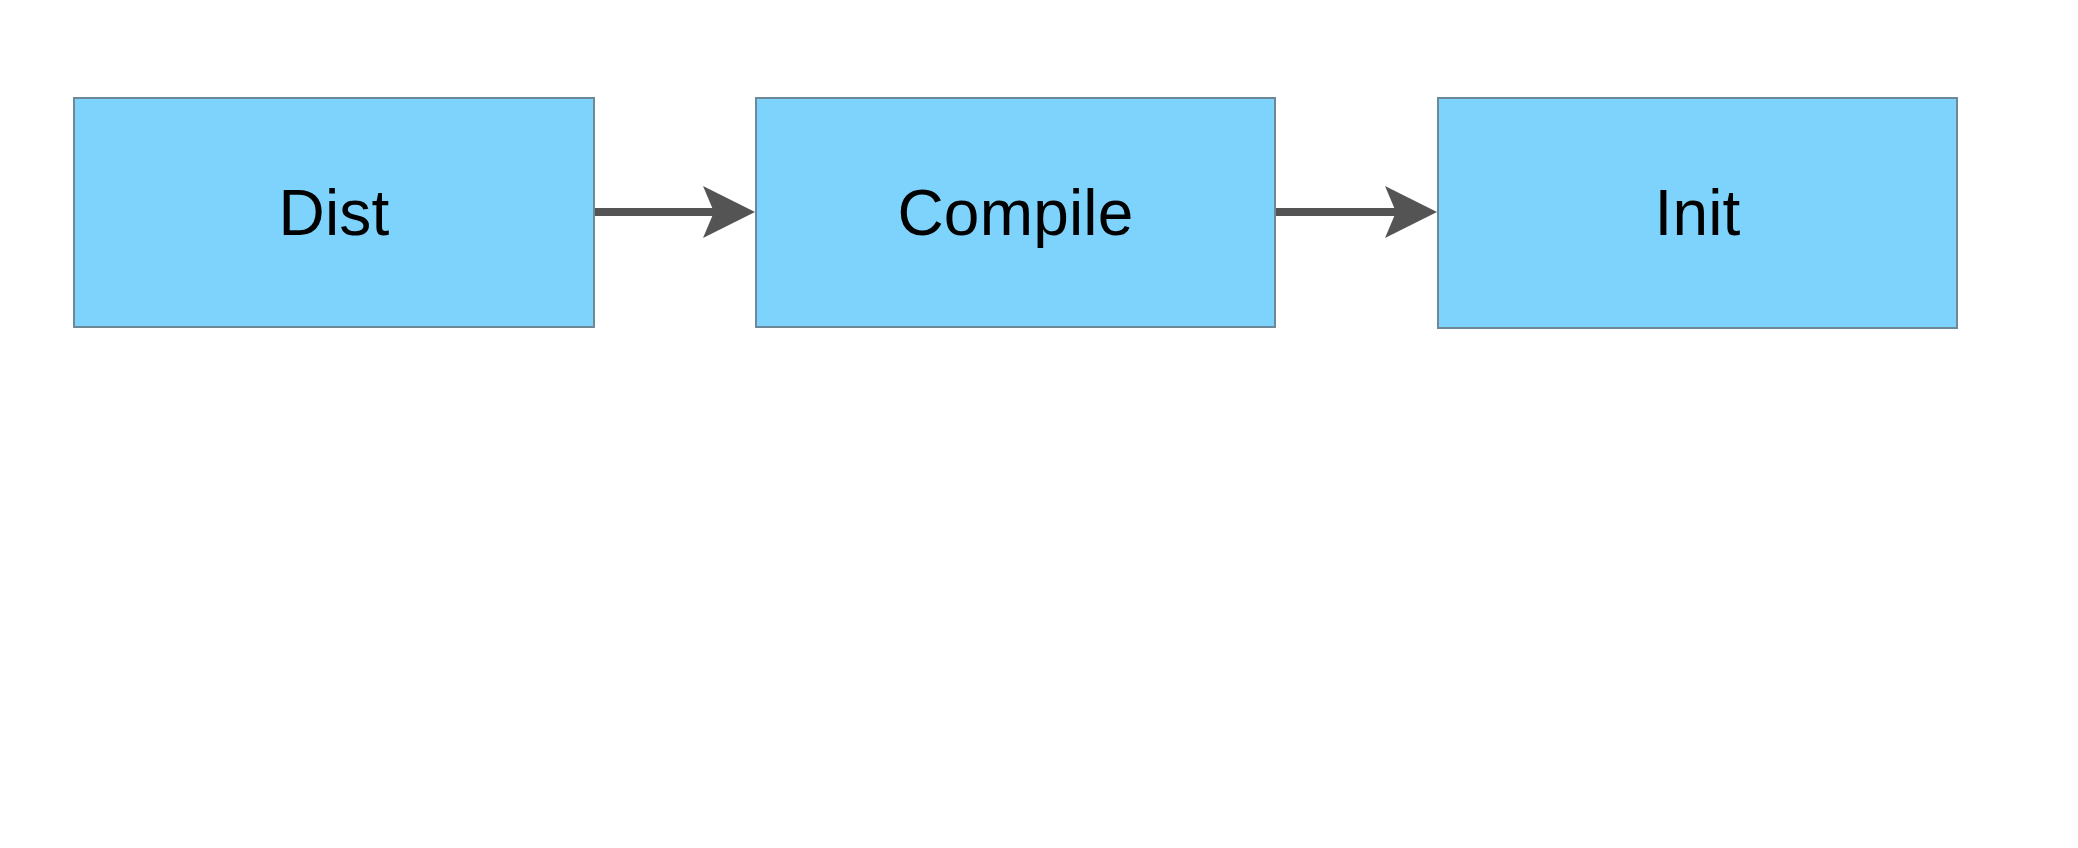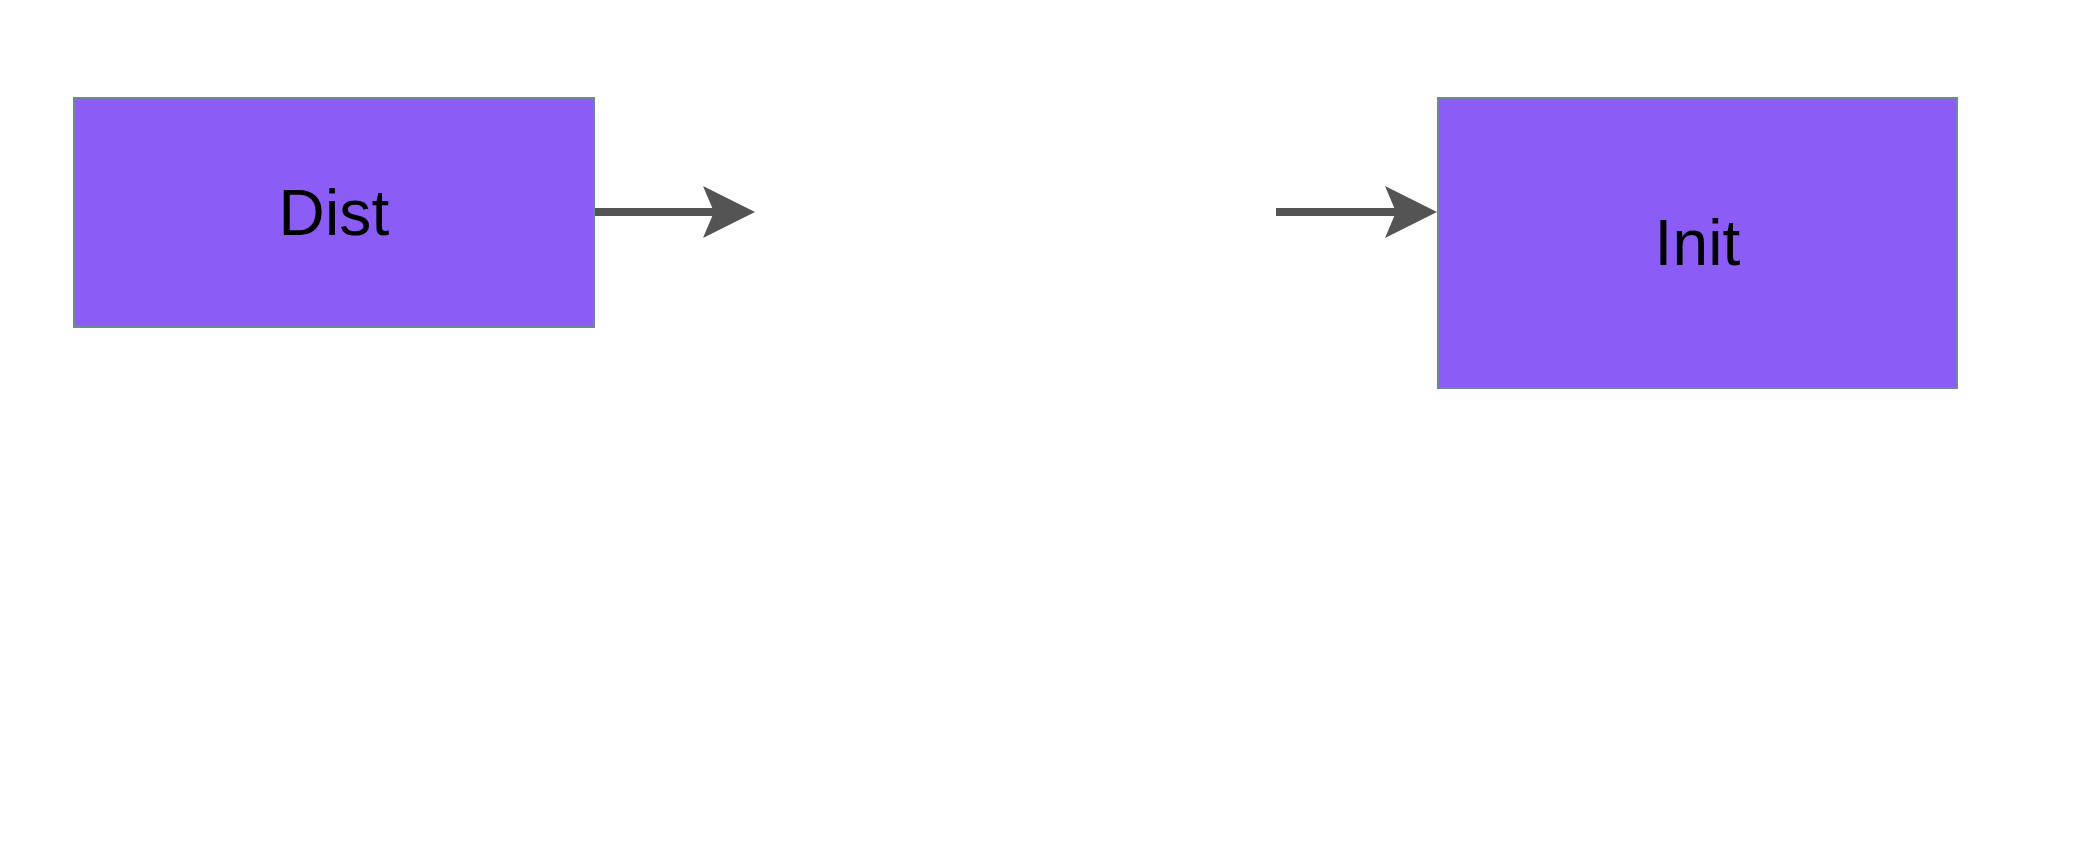--- a/index.html
+++ b/index.html
@@ -14,21 +14,21 @@
   #diagram-canvas {
     position: relative;
     width: 2078px;
     height: 848px;
     background: #ffffff;
     overflow: hidden;
   }
   .node {
     position: absolute;
     box-sizing: border-box;
-    background: #8b5cf6;
+    background: #7dd3fc;
     border: 2px solid #6d8897;
     display: flex;
     align-items: center;
     justify-content: center;
   }
   .node-label {
     font-family: "Liberation Sans", "DejaVu Sans", sans-serif;
     font-size: 64px;
     font-weight: 400;
     color: #000000;
@@ -70,19 +70,22 @@
     <g>
       <line class="edge-path" x1="1276" y1="212" x2="1417" y2="212"></line>
       <polygon class="edge-head" points="1437,212 1385,186 1396,212 1385,238"></polygon>
     </g>
   </svg>
 
   <div class="node" style="left:73px; top:97px; width:522px; height:231px;">
     <span class="node-label">Dist</span>
   </div>
 
+  <div class="node" style="left:755px; top:97px; width:521px; height:231px;">
+    <span class="node-label">Compile</span>
+  </div>
 
-  <div class="node" style="left:1437px; top:97px; width:521px; height:292px;">
+  <div class="node" style="left:1437px; top:97px; width:521px; height:232px;">
     <span class="node-label">Init</span>
   </div>
 
 
 </div>
 
 </body></html>

